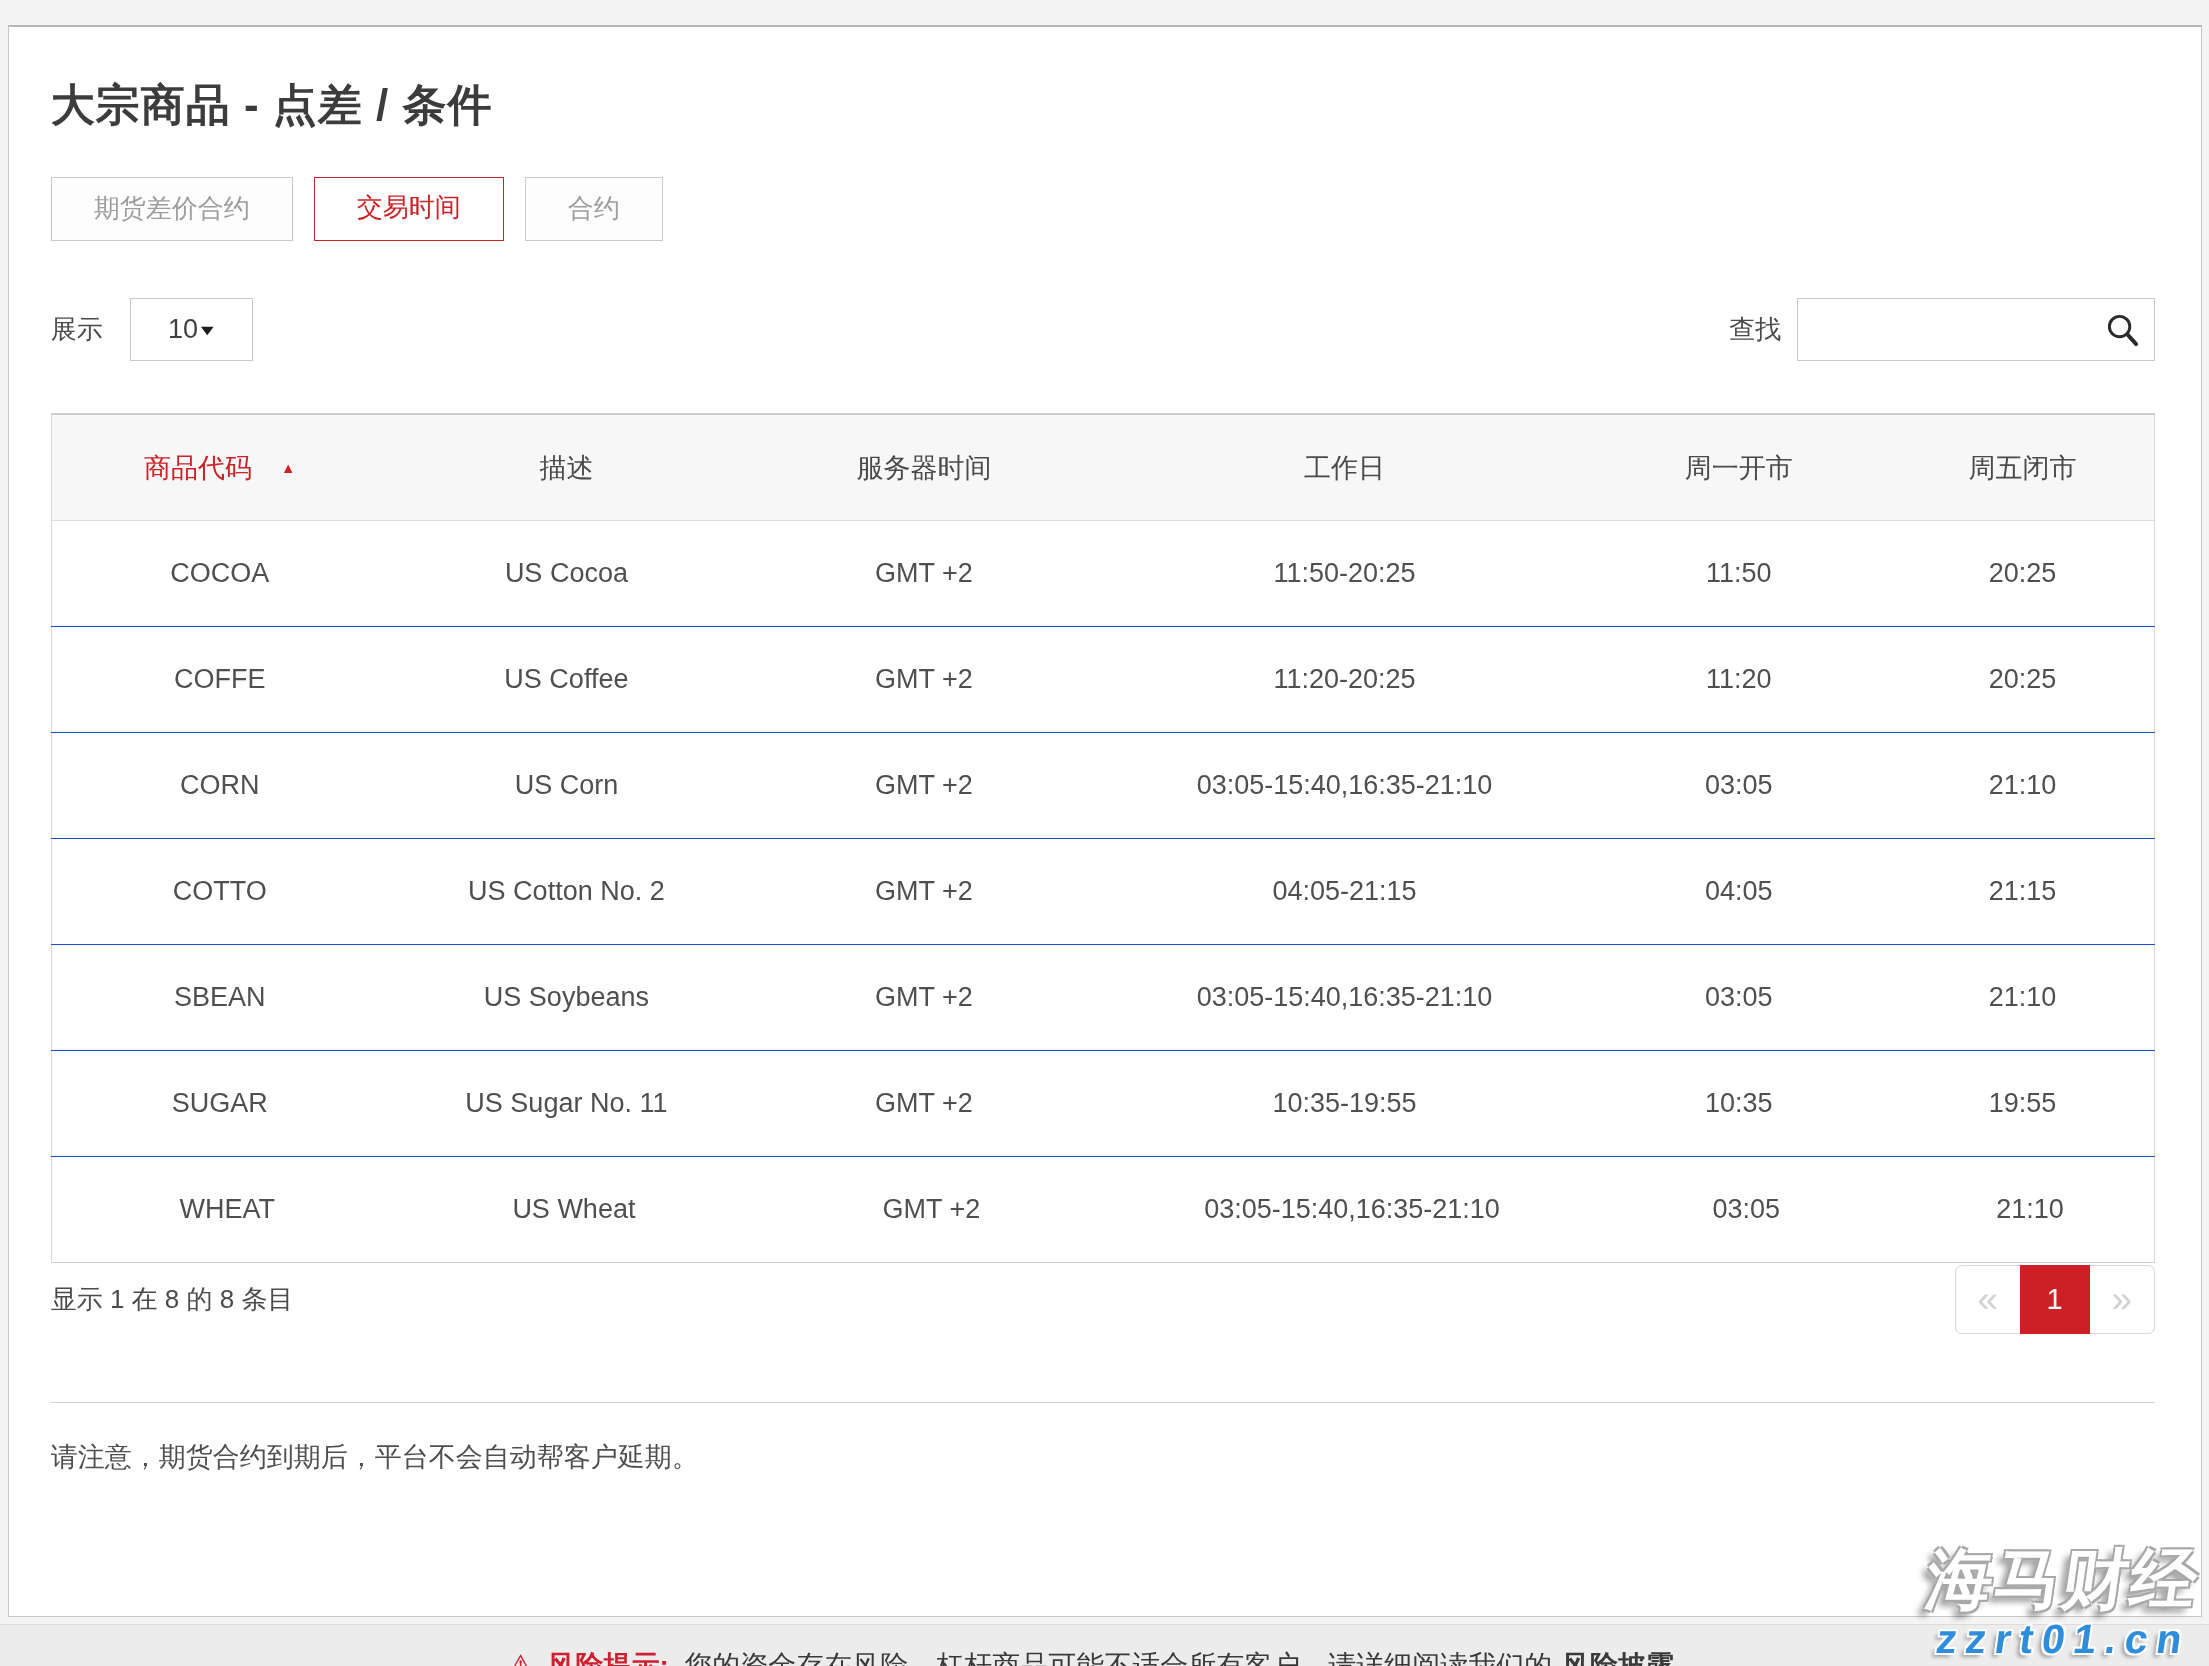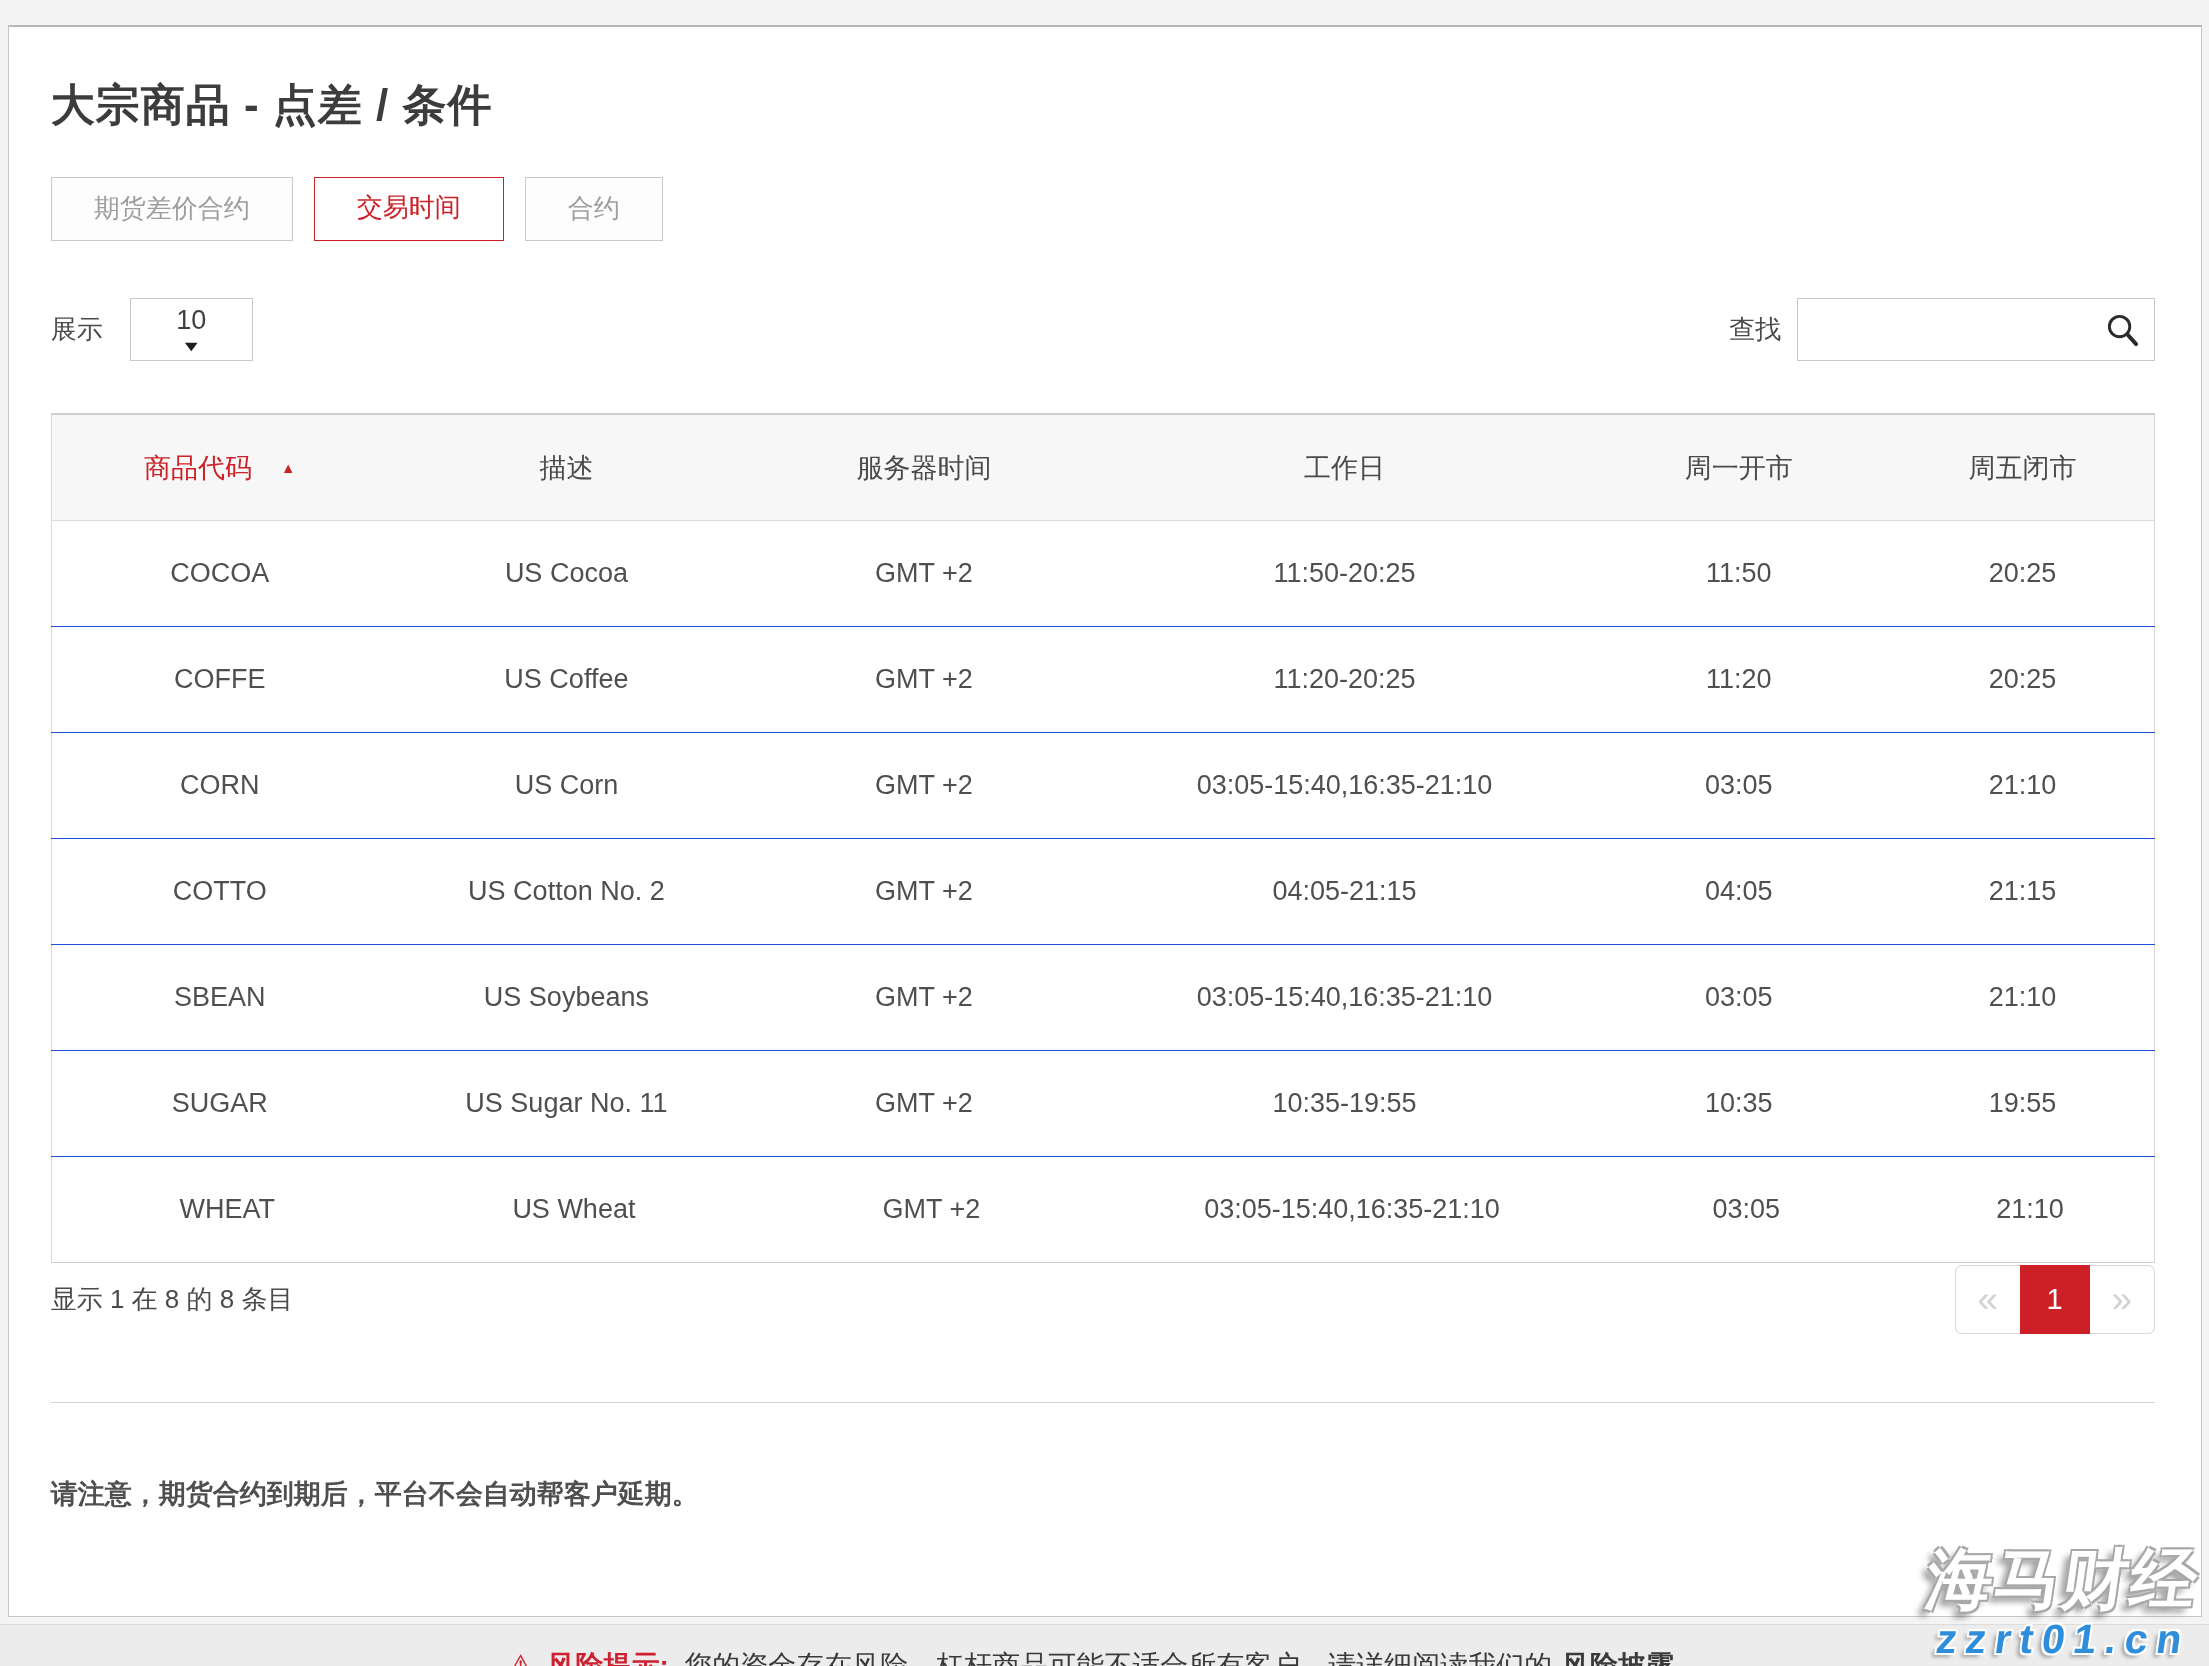--- a/index.html
+++ b/index.html
@@ -64,21 +64,20 @@
   .ctrl-label { font-size: 26px; color: #4b4b4b; }
   .page-size {
     margin-left: 27px;
     width: 123px; height: 63px;
     box-sizing: border-box;
     border: 1px solid #c9c9c9;
     background: #fff;
     display: flex; align-items: center; justify-content: center;
     gap: 2px;
     cursor: pointer;
-    flex-direction: column;
   }
   .page-size .val { font-size: 27px; color: #3f3f3f; }
   .page-size .chev { font-size: 14.5px; color: #1d1d1d; transform: scaleX(1.5); }
   .search-wrap {
     margin-left: 15.4px;
     position: relative;
     width: 358px; height: 63px;
     box-sizing: border-box;
   }
   .search-input {
@@ -157,21 +156,21 @@
   .pg-btn.current {
     width: 70px;
     background: #cc1f26;
     border-color: #cc1f26;
     color: #ffffff;
     font-size: 29px;
   }
 
   .divider { margin-top: 67px; border-top: 1px solid #d2d2d2; height: 0; }
 
-  .note { margin-top: 73px; font-size: 27px; color: #4f4f4f; font-weight: bold; }
+  .note { margin-top: 36px; font-size: 27px; color: #4f4f4f; }
 
   
   .risk-bar {
     position: absolute;
     left: 0; top: 1624px;
     width: 2209px; height: 81px;
     background: #ececec;
     border-top: 1px solid #dcdcdc;
     display: flex; align-items: center; justify-content: center;
     gap: 9.7px;

